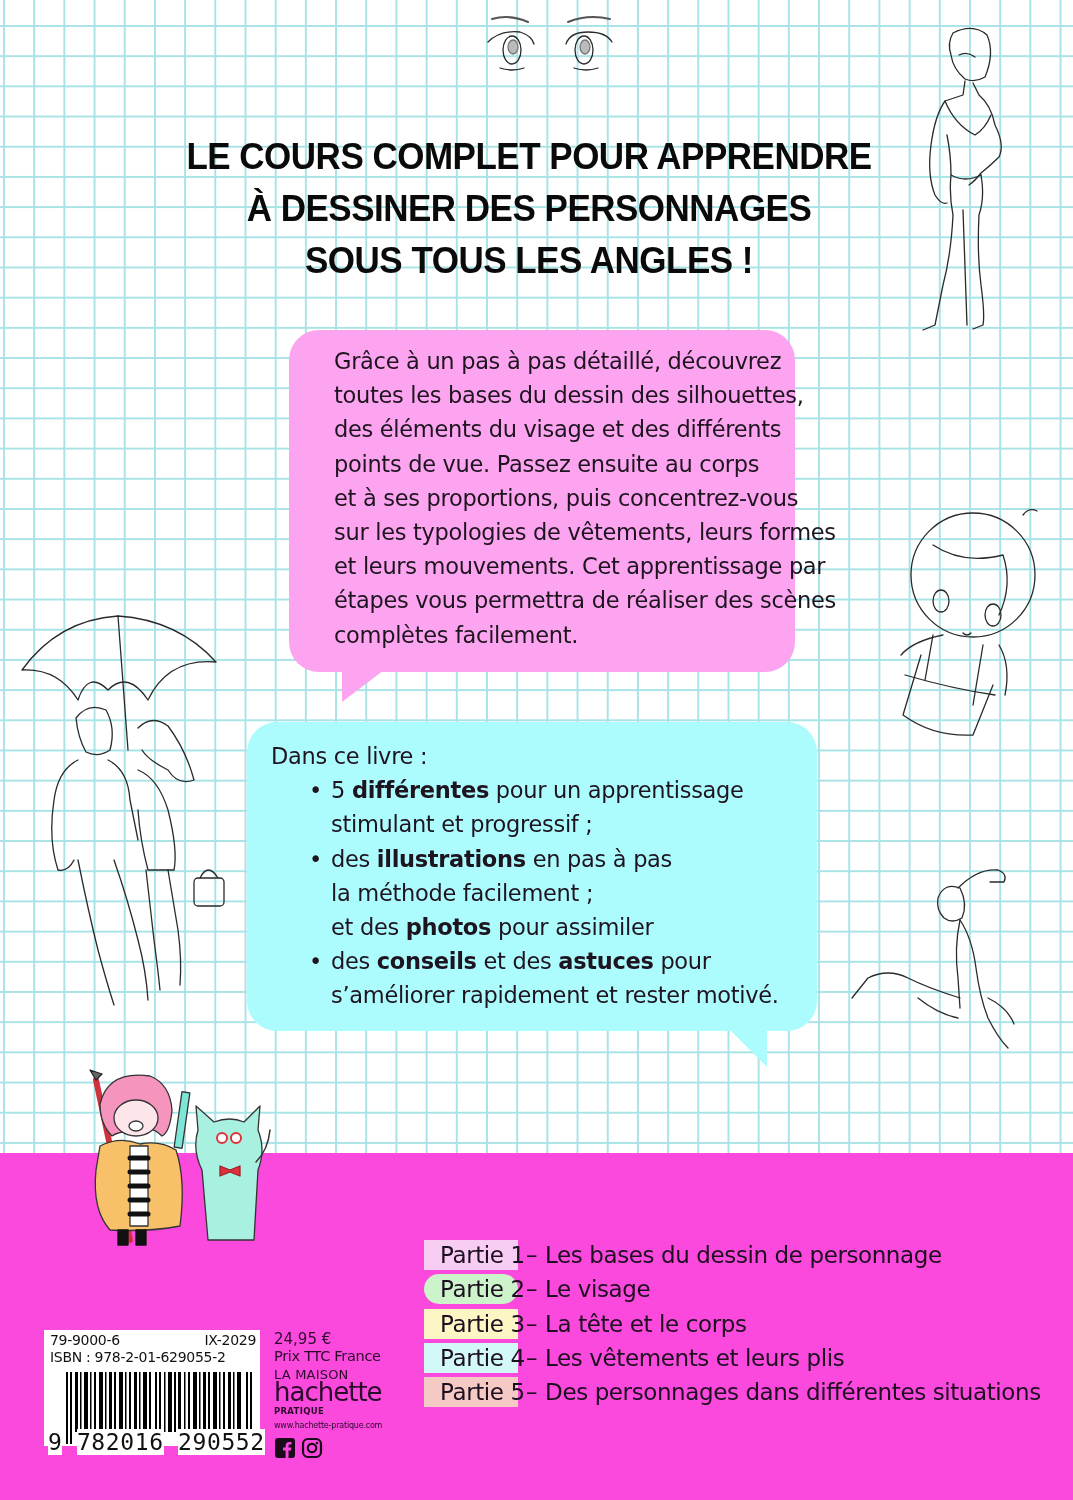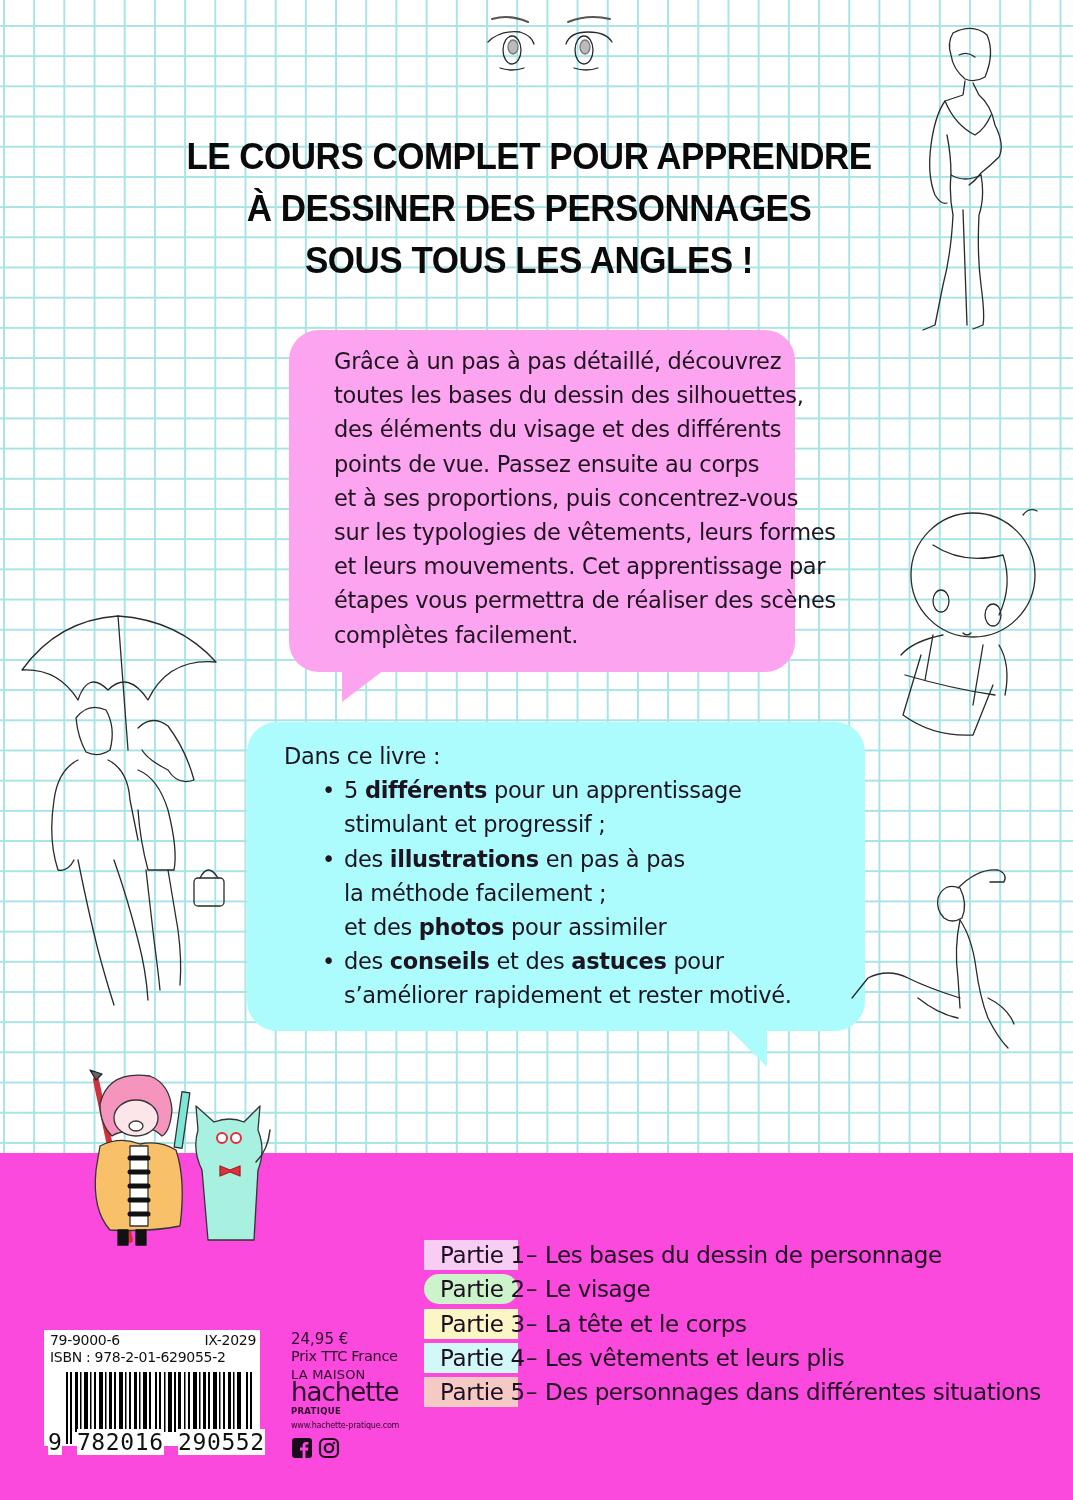--- a/index.html
+++ b/index.html
@@ -56,23 +56,23 @@
     margin-left: 42px;
   }
   .bubble-pink .tail {
     position: absolute; left: 53px; top: 340px;
     width: 0; height: 0;
     border-left: 0 solid transparent;
     border-right: 42px solid transparent;
     border-top: 32px solid #fca4ef;
   }
   .bubble-cyan {
-    left: 247px; top: 722px; width: 618px; height: 309px;
+    left: 247px; top: 722px; width: 570px; height: 309px;
     background: #adfcfd;
-    padding: 17px 20px 0 37px;
+    padding: 17px 20px 0 24px;
   }
   .bubble-cyan .tail {
     position: absolute; left: 482px; top: 307px;
     width: 0; height: 0;
     border-right: 0 solid transparent;
     border-left: 38px solid transparent;
     border-top: 38px solid #adfcfd;
   }
   .bubble p { white-space: nowrap; }
   .bubble ul { list-style: none; margin-left: 38px; }
@@ -127,21 +127,21 @@
   }
   .barcode-box .digits {
     position: absolute; left: 4px; top: 98px; width: 210px;
     font-family: "DejaVu Sans Mono", monospace; font-size: 23px; letter-spacing: 0.6px;
     line-height: 28px;
   }
   .barcode-box .digits span { background: #fff; }
 
   .price-block {
     position: absolute; left: 274px; top: 1330px;
-    font-family: "DejaVu Sans", sans-serif; color: #2a0b2a; margin-left: 17px;
+    font-family: "DejaVu Sans", sans-serif; color: #2a0b2a;
   }
   .price-block .price { font-size: 15px; line-height: 18px; }
   .price-block .price-note { font-size: 14.5px; line-height: 17px; letter-spacing: -0.3px; }
   .price-block .maison { font-size: 13px; line-height: 11px; margin-top: 4px; font-weight: 400; letter-spacing: 0.2px; }
   .price-block .brand { font-size: 26px; line-height: 26px; letter-spacing: -1px; margin-top: -1px; font-weight: 400; }
   .price-block .pratique { font-size: 8.5px; line-height: 12px; font-weight: 700; letter-spacing: 0.3px; }
   .price-block .url { font-size: 8px; line-height: 13px; margin-top: 2px; letter-spacing: -0.2px; }
   .price-block .social { display: flex; gap: 5px; margin-top: 5px; }
   .social-icon {
     width: 22px; height: 22px; display: flex; align-items: center; justify-content: center;
@@ -199,21 +199,21 @@
   <p>étapes vous permettra de réaliser des scènes</p>
   <p>complètes facilement.</p>
   <div class="tail"></div>
 </div>
 
 <div class="bubble bubble-cyan">
   <p>Dans ce livre :</p>
   <ul>
     <li>
       <span class="bullet">•</span>
-      <div><span>5 </span><b>différents</b><span> pour un apprentissage</span></div>
+      <div><span>5 </span><b>différentes</b><span> pour un apprentissage</span></div>
       <div>stimulant et progressif ;</div>
     </li>
     <li>
       <span class="bullet">•</span>
       <div><span>des </span><b>illustrations</b><span> en pas à pas</span></div>
       <div>la méthode facilement ;</div>
       <div><span>et des </span><b>photos</b><span> pour assimiler</span></div>
     </li>
     <li>
       <span class="bullet">•</span>

